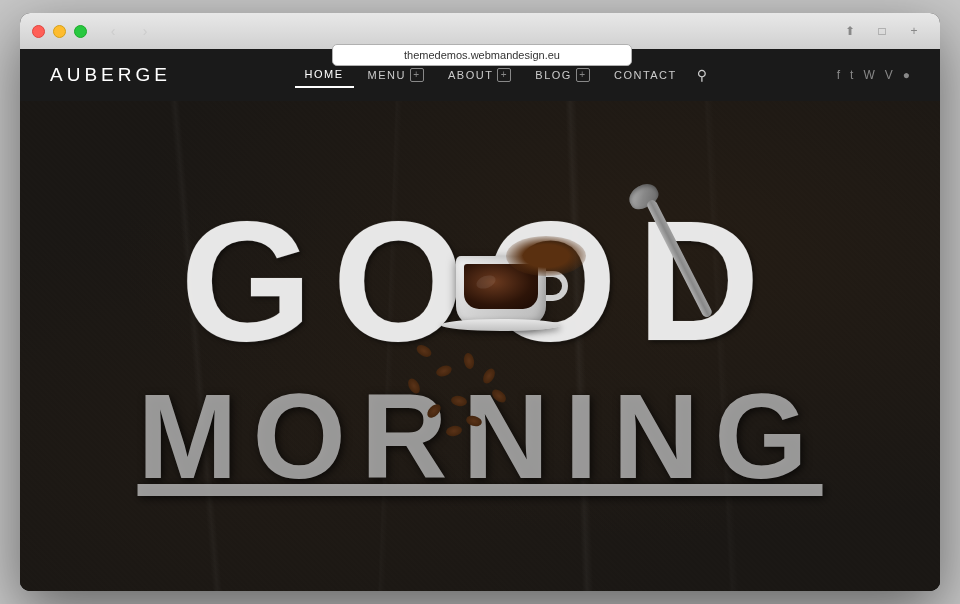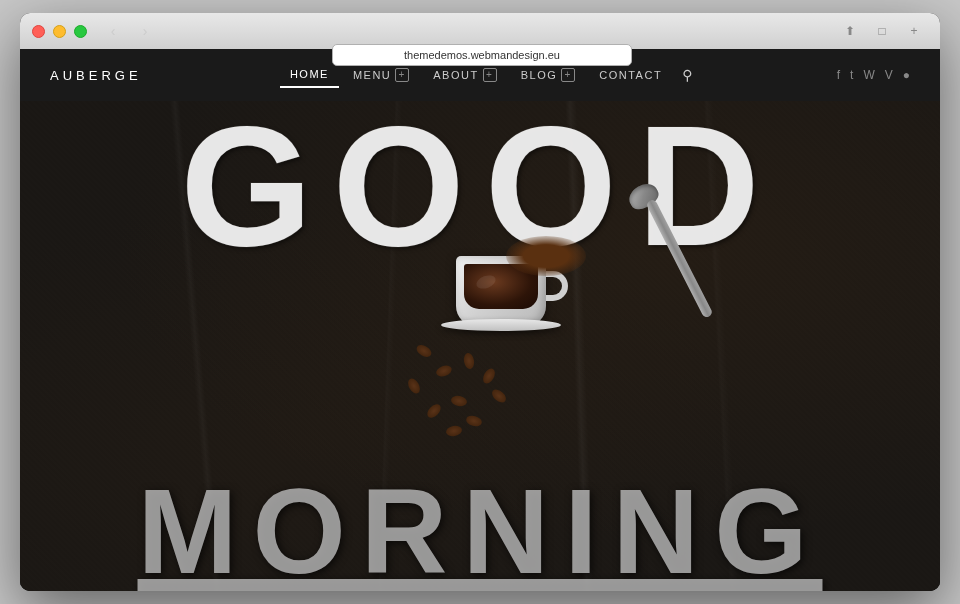--- a/index.html
+++ b/index.html
@@ -121,21 +121,21 @@
       background: #1a1a1a;
       height: 52px;
       display: flex;
       align-items: center;
       padding: 0 30px;
       justify-content: space-between;
     }
 
     .site-logo {
       color: white;
-      font-size: 13px;
+      font-size: 19px;
       font-weight: 300;
       letter-spacing: 4px;
       text-transform: uppercase;
       text-align: right;
     }
 
     .nav-links {
       display: flex;
       align-items: center;
       gap: 4px;
@@ -236,21 +236,21 @@
         linear-gradient(87deg, transparent 75%, rgba(255,255,255,0.02) 75.3%, transparent 76%);
     }
 
     
     .hero-text-container {
       position: absolute;
       inset: 0;
       display: flex;
       flex-direction: column;
       align-items: center;
-      justify-content: space-between;
+      justify-content: center;
     }
 
     .hero-good {
       font-size: 170px;
       font-weight: 700;
       color: rgba(255,255,255,0.90);
       letter-spacing: 20px;
       line-height: 1;
       text-transform: uppercase;
       font-family: 'Arial Black', 'Helvetica Neue', Arial, sans-serif;

